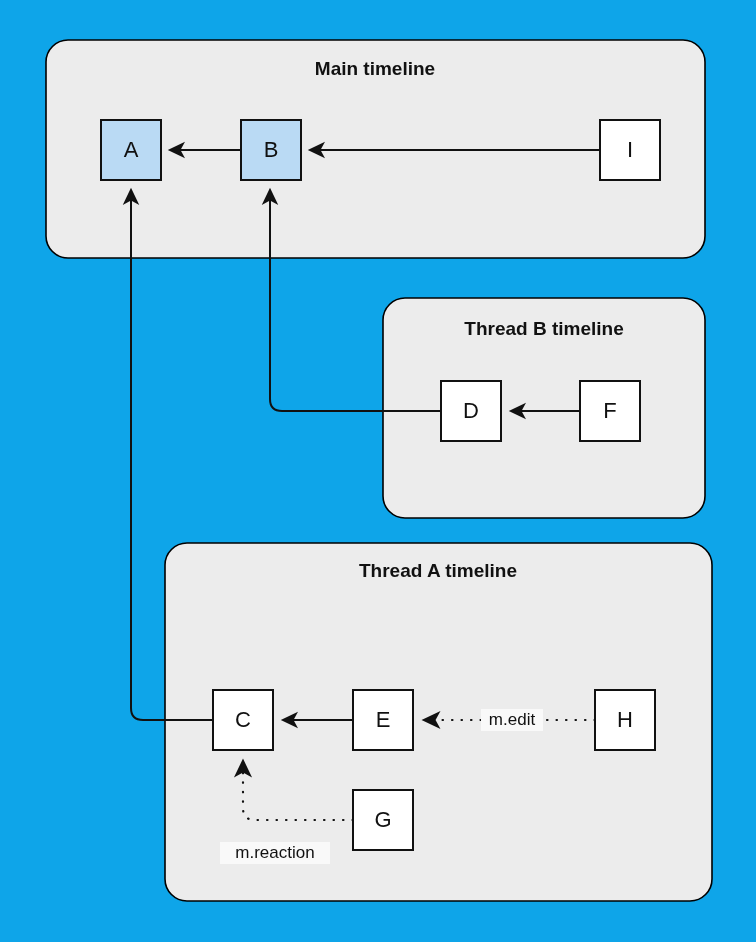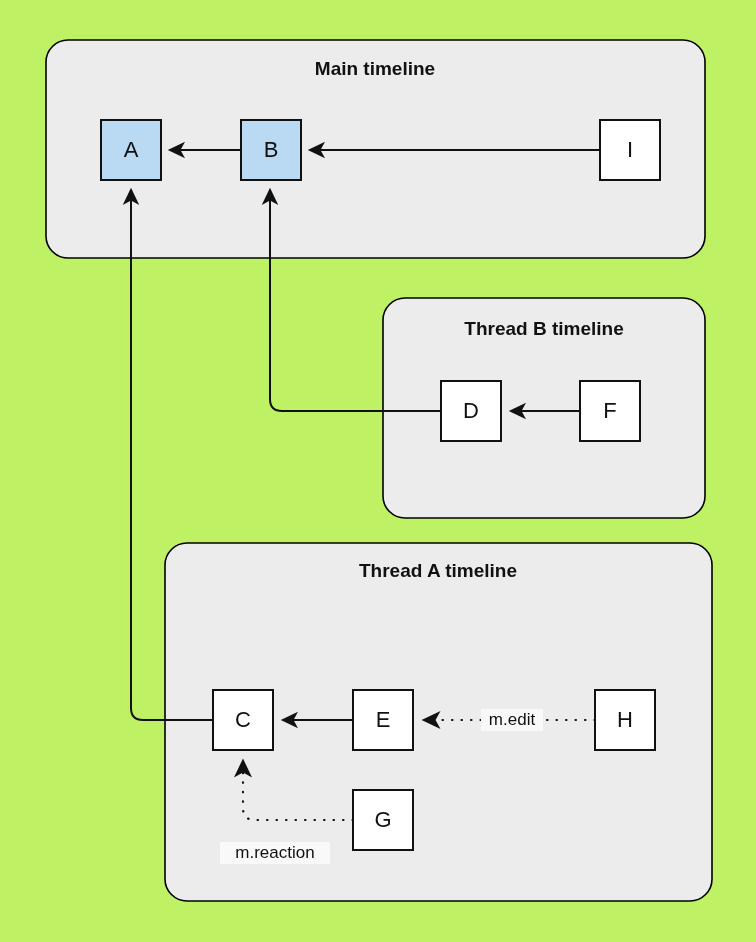--- a/index.html
+++ b/index.html
@@ -8,21 +8,21 @@
     padding: 0;
     background: #ffffff;
   }
   body {
     font-family: "Liberation Sans", sans-serif;
   }
   #diagram-root {
     position: relative;
     width: 756px;
     height: 942px;
-    background: #bef264;
+    background: #0ea5e9;
     overflow: hidden;
   }
   #diagram-svg {
     position: absolute;
     top: 0;
     left: 0;
     width: 756px;
     height: 942px;
   }
   .panel-rect {

